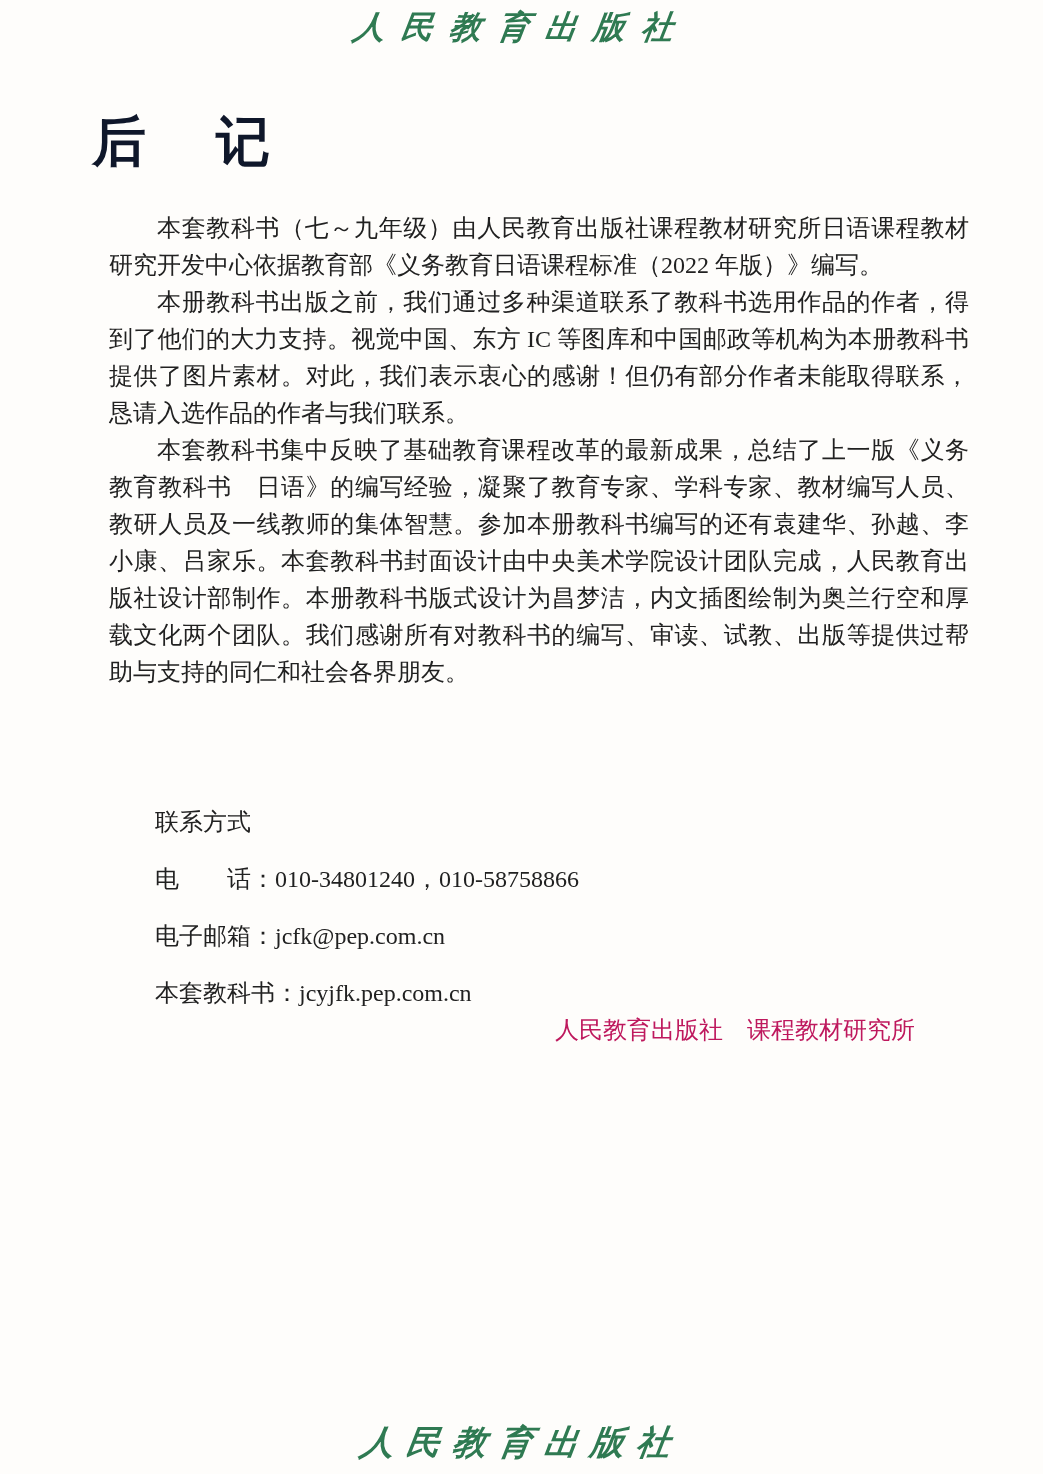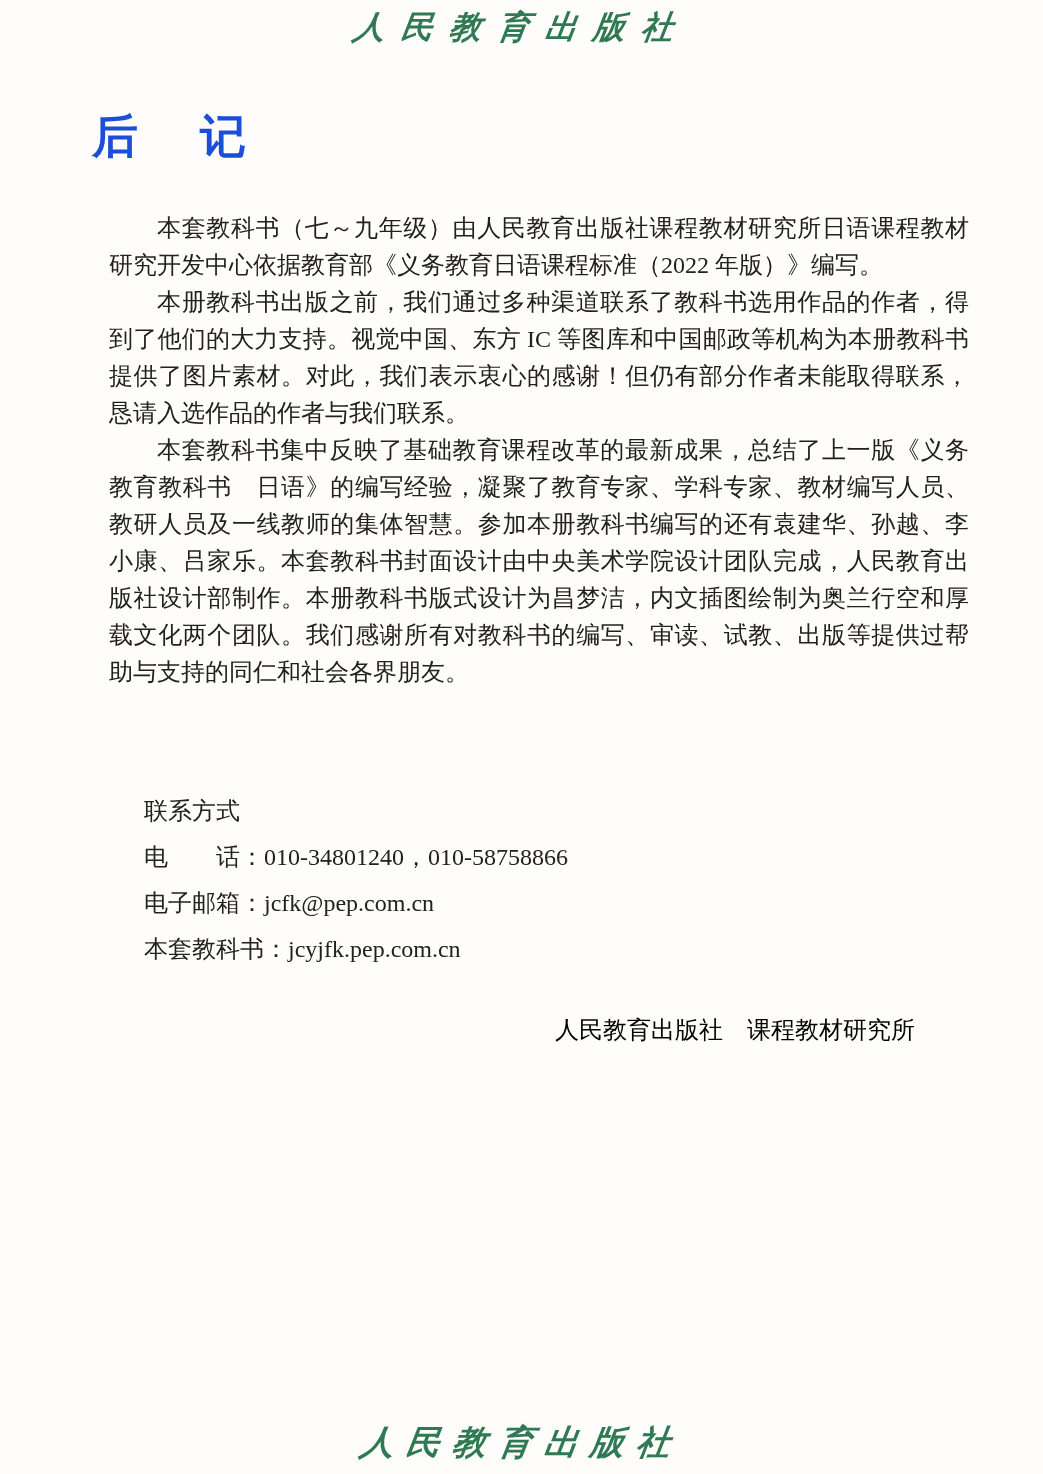--- a/index.html
+++ b/index.html
@@ -35,23 +35,23 @@
   }
   .logo-bottom {
     top: 1420px;
     font-size: 34px;
     letter-spacing: 12px;
   }
   .page-title {
     position: absolute;
     left: 92px;
     top: 106px;
-    font-size: 46px;
+    font-size: 54px;
     font-weight: bold;
-    color: #1d4ed8;
+    color: #0f172a;
     letter-spacing: 8px;
     margin: 0;
   }
   .body-text {
     position: absolute;
     left: 109px;
     top: 210px;
     width: 860px;
     font-size: 24px;
     line-height: 37px;
@@ -62,28 +62,28 @@
     text-indent: 2em;
   }
   .contact {
     position: absolute;
     left: 140px;
     top: 786px;
     font-size: 24px;
     line-height: 42px;
   }
   .contact p {
-    margin: 4px;
+    margin: 15px;
   }
   .signature {
     position: absolute;
     right: 128px;
     top: 1014px;
     font-size: 24px;
-    color: #000000;
+    color: #be185d;
     white-space: nowrap;
   }
 </style>
 </head>
 <body>
 
 <div class="page">
 
   <div class="logo logo-top">人民教育出版社</div>
 

